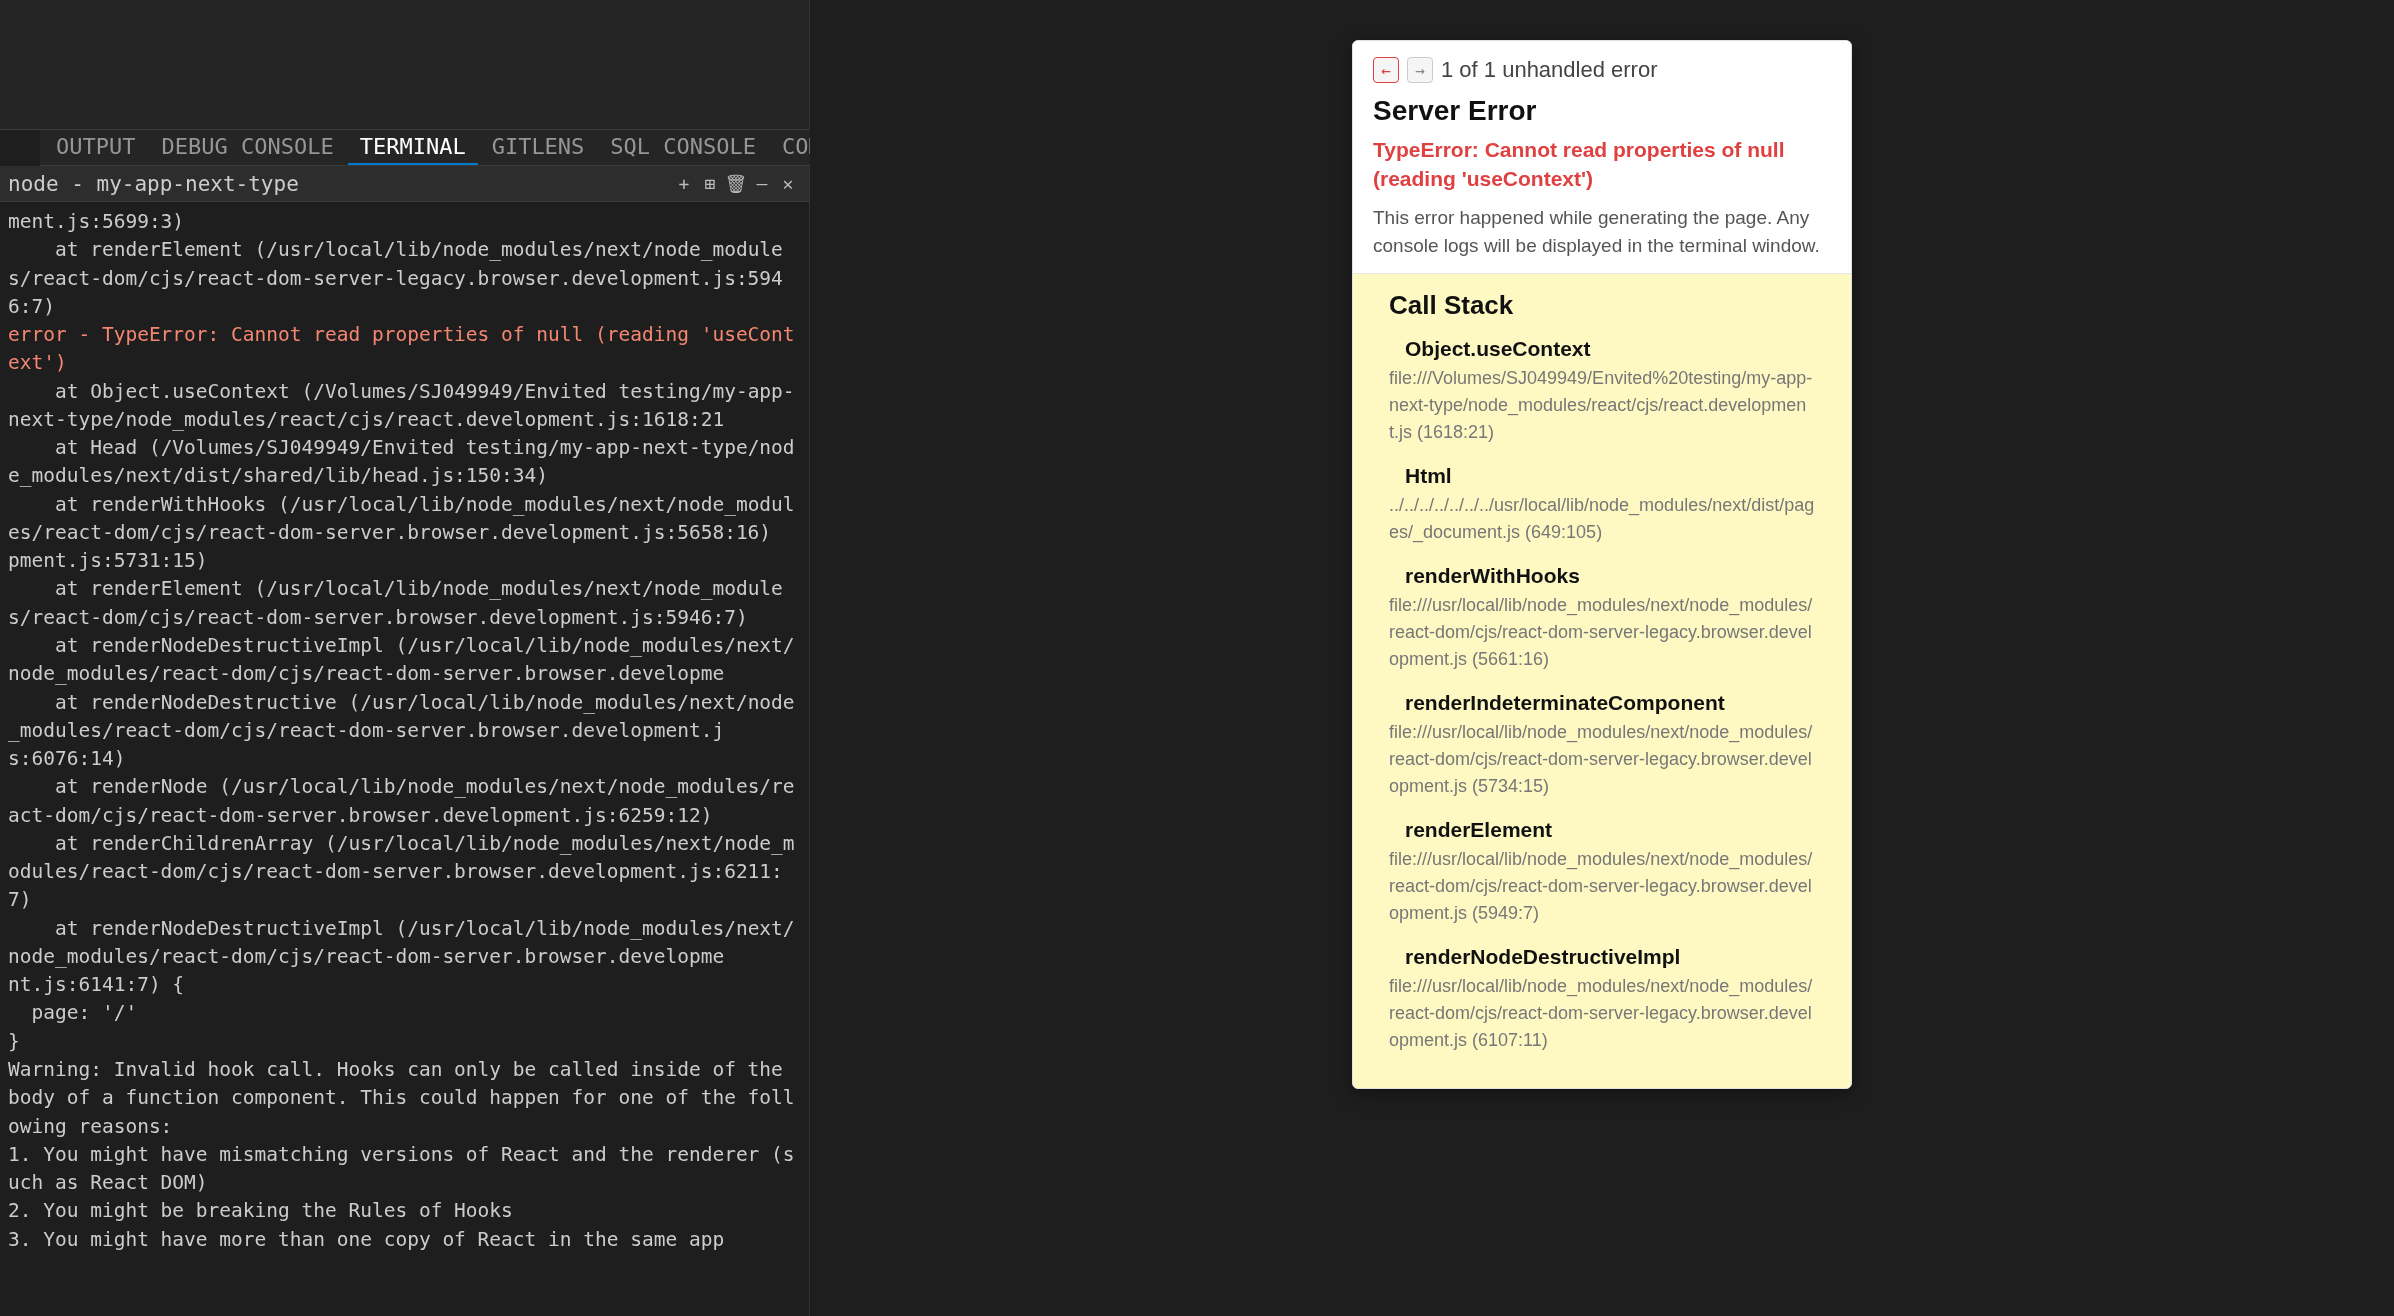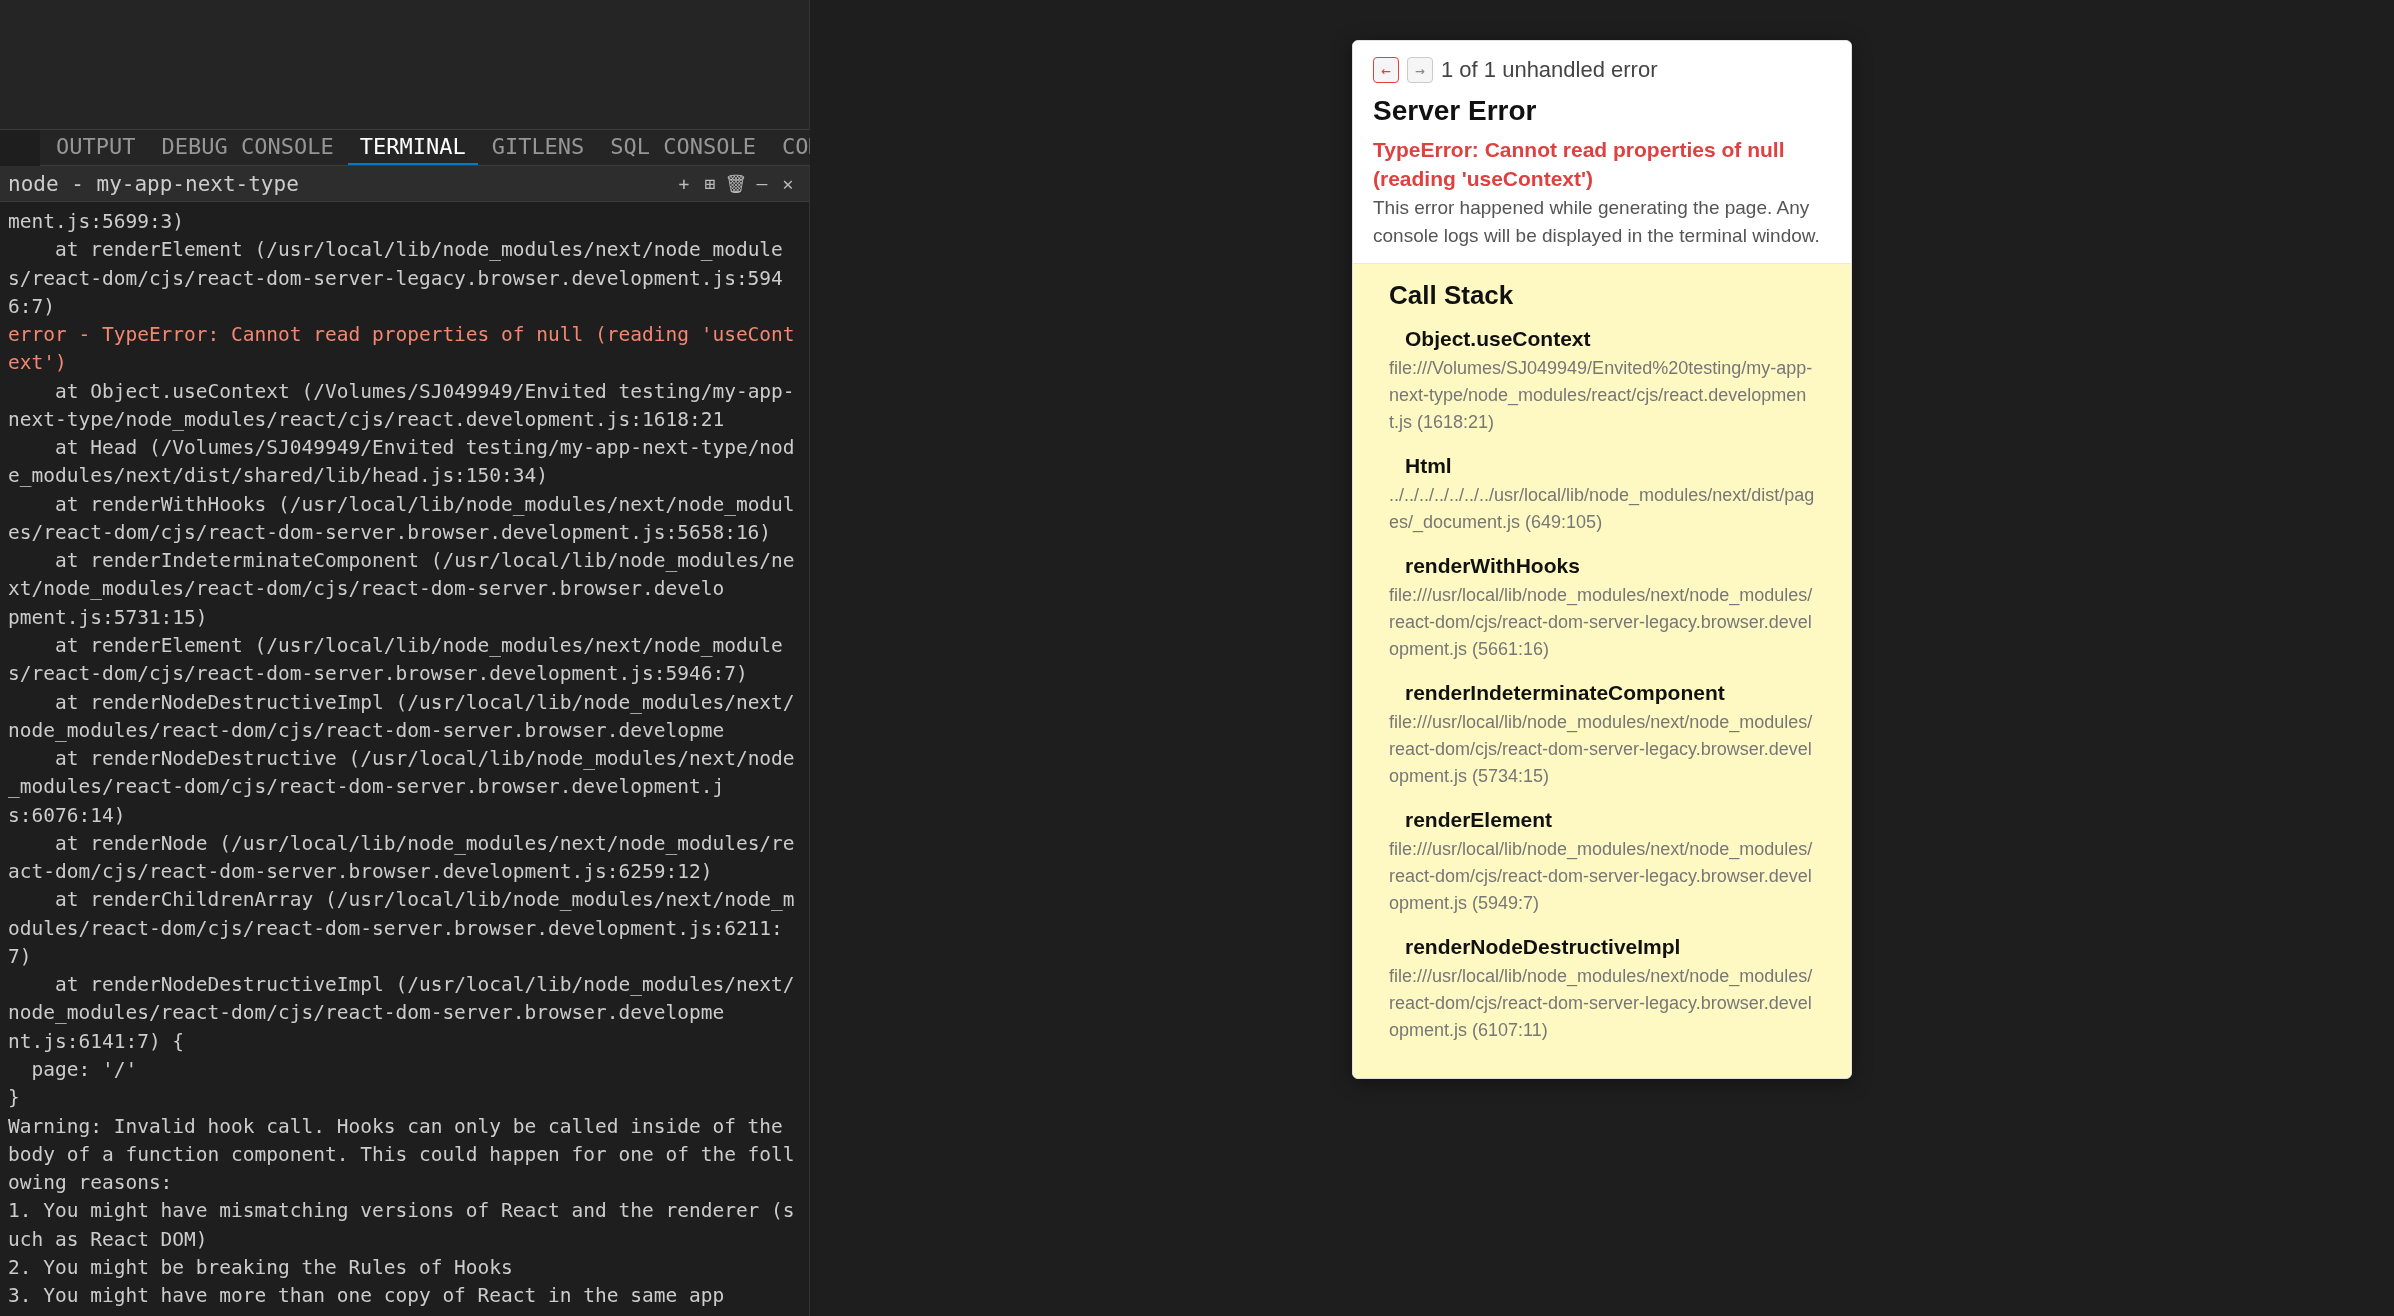--- a/index.html
+++ b/index.html
@@ -164,20 +164,21 @@
       margin-bottom: 8px;
       font-family: -apple-system, BlinkMacSystemFont, 'Segoe UI', sans-serif;
     }
 
     #error-type {
       font-size: 21px;
       color: #e04040;
       font-weight: 600;
       font-family: -apple-system, BlinkMacSystemFont, 'Segoe UI', sans-serif;
       line-height: 1.4;
+      margin-bottom: 10px;
     }
 
     #error-description {
       font-size: 19px;
       color: #555;
       line-height: 1.5;
       font-family: -apple-system, BlinkMacSystemFont, 'Segoe UI', sans-serif;
     }
 
     #call-stack-section {
@@ -242,21 +243,20 @@
   </div>
 
   <div id="terminal-content">
 
   <div class="line ">ment.js:5699:3)</div>
       <div class="line ">    at renderElement (/usr/local/lib/node_modules/next/node_modules/react-dom/cjs/react-dom-server-legacy.browser.development.js:5946:7)</div>
       <div class="line error">error - TypeError: Cannot read properties of null (reading 'useContext')</div>
       <div class="line ">    at Object.useContext (/Volumes/SJ049949/Envited testing/my-app-next-type/node_modules/react/cjs/react.development.js:1618:21</div>
       <div class="line ">    at Head (/Volumes/SJ049949/Envited testing/my-app-next-type/node_modules/next/dist/shared/lib/head.js:150:34)</div>
       <div class="line ">    at renderWithHooks (/usr/local/lib/node_modules/next/node_modules/react-dom/cjs/react-dom-server.browser.development.js:5658:16)</div>
-      <div class="line ">    at renderIndeterminateComponent (/usr/local/lib/node_modules/next/node_modules/react-dom/cjs/react-dom-server.browser.develo</div>
       <div class="line ">pment.js:5731:15)</div>
       <div class="line ">    at renderElement (/usr/local/lib/node_modules/next/node_modules/react-dom/cjs/react-dom-server.browser.development.js:5946:7)</div>
       <div class="line ">    at renderNodeDestructiveImpl (/usr/local/lib/node_modules/next/node_modules/react-dom/cjs/react-dom-server.browser.developme</div>
       <div class="line ">    at renderNodeDestructive (/usr/local/lib/node_modules/next/node_modules/react-dom/cjs/react-dom-server.browser.development.j</div>
       <div class="line ">s:6076:14)</div>
       <div class="line ">    at renderNode (/usr/local/lib/node_modules/next/node_modules/react-dom/cjs/react-dom-server.browser.development.js:6259:12)</div>
       <div class="line ">    at renderChildrenArray (/usr/local/lib/node_modules/next/node_modules/react-dom/cjs/react-dom-server.browser.development.js:6211:7)</div>
       <div class="line ">    at renderNodeDestructiveImpl (/usr/local/lib/node_modules/next/node_modules/react-dom/cjs/react-dom-server.browser.developme</div>
       <div class="line ">nt.js:6141:7) {</div>
       <div class="line ">  page: '/'</div>

